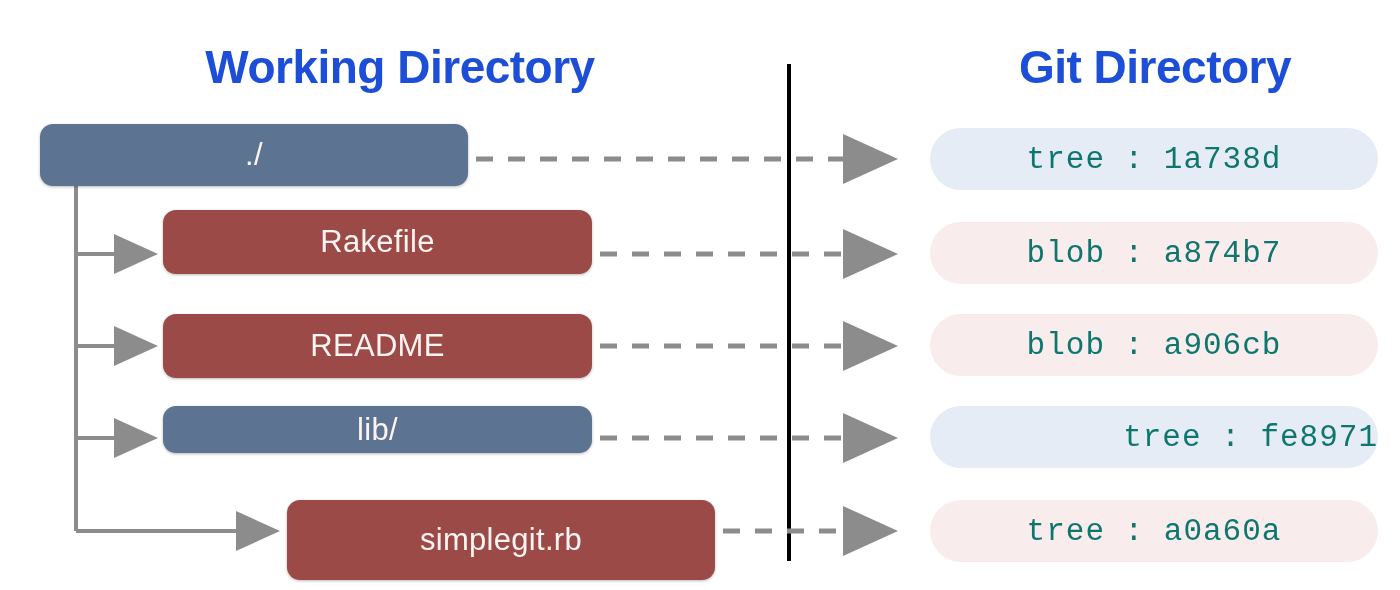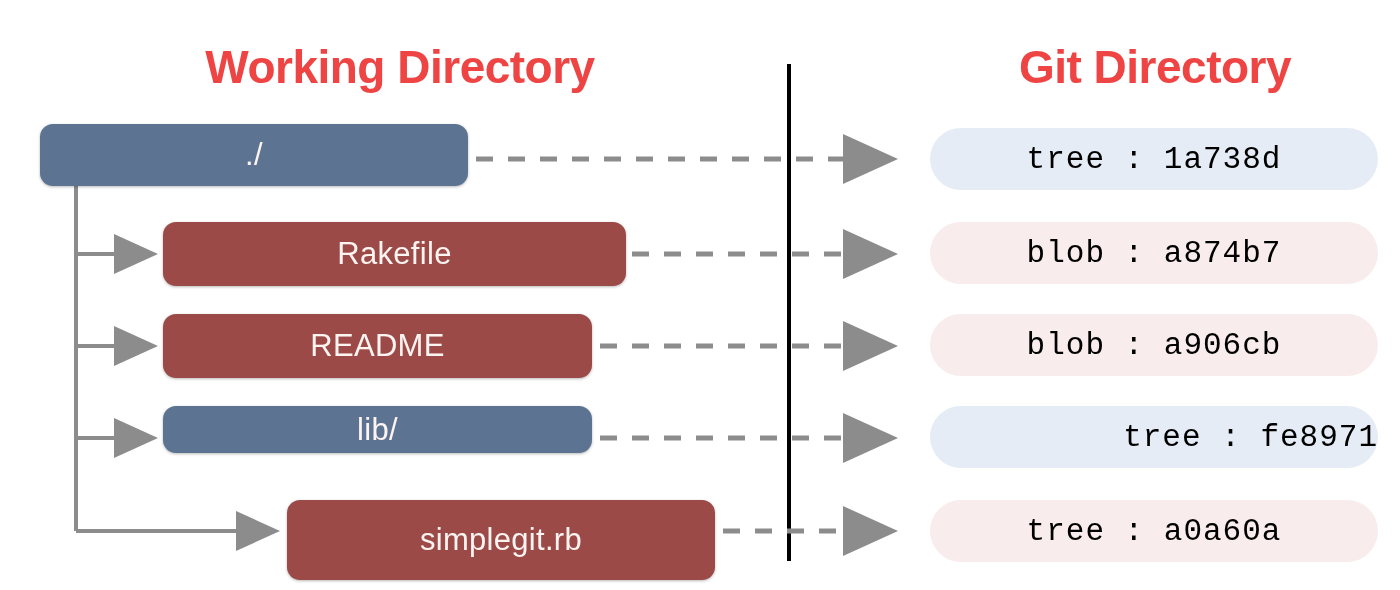--- a/index.html
+++ b/index.html
@@ -18,21 +18,21 @@
     overflow: hidden;
   }
 
   
   .heading {
     position: absolute;
     font-family: "Liberation Sans", sans-serif;
     font-weight: bold;
     font-size: 46px;
     letter-spacing: -0.5px;
-    color: #ef4444;
+    color: #1d4ed8;
     white-space: nowrap;
     text-align: center;
   }
   #heading-working {
     left: 40px;
     top: 40px;
     width: 720px;
   }
   #heading-git {
     left: 930px;
@@ -62,39 +62,39 @@
     font-size: 31px;
     font-weight: 400;
     letter-spacing: 0.3px;
     box-shadow: 0 1px 3px rgba(0,0,0,0.28);
     box-sizing: border-box;
   }
   .node.tree-node { background: #5c7391; }
   .node.blob-node { background: #9b4a47; }
 
   #node-root      { left: 40px;  top: 124px; width: 428px; height: 62px; }
-  #node-rakefile  { left: 163px; top: 222px; width: 463px; height: 64px; }
+  #node-rakefile  { left: 163px; top: 210px; width: 429px; height: 64px; }
   #node-readme    { left: 163px; top: 314px; width: 429px; height: 64px; }
   #node-lib       { left: 163px; top: 406px; width: 429px; height: 47px; }
   #node-simplegit { left: 287px; top: 500px; width: 428px; height: 80px; }
 
   
   .gitobj {
     position: absolute;
     left: 930px;
     width: 448px;
     height: 62px;
     display: flex;
     align-items: center;
     justify-content: center;
     border-radius: 31px;
     font-family: "Liberation Mono", monospace;
     font-size: 31px;
     letter-spacing: 1px;
-    color: #000000;
+    color: #0f766e;
     box-sizing: border-box;
   }
   .gitobj.tree-obj { background: #e5ecf5; }
   .gitobj.blob-obj { background: #f8ecec; }
 
   #obj-0 { top: 128px; }
   #obj-1 { top: 222px; }
   #obj-2 { top: 314px; }
   #obj-3 { top: 406px; justify-content: flex-end; }
   #obj-4 { top: 500px; }

